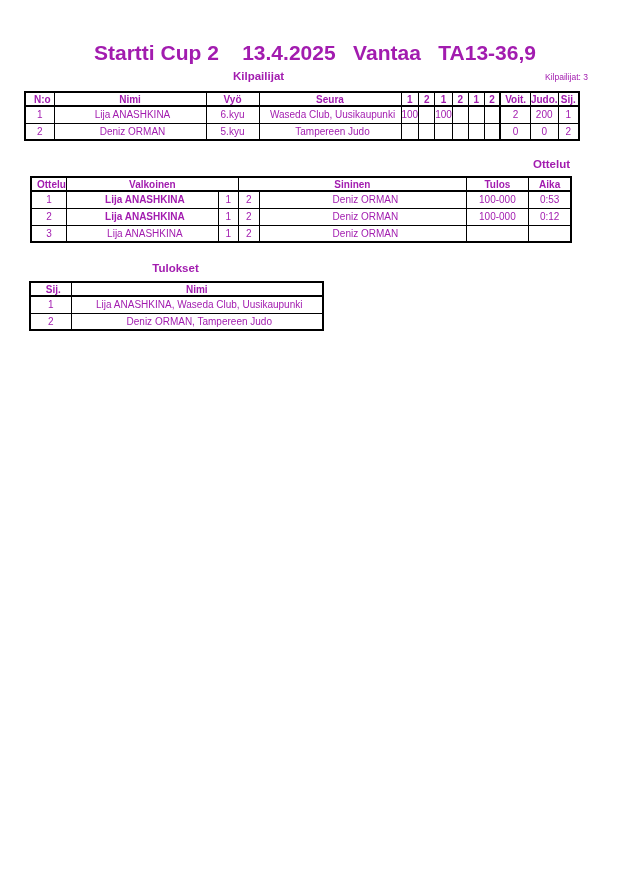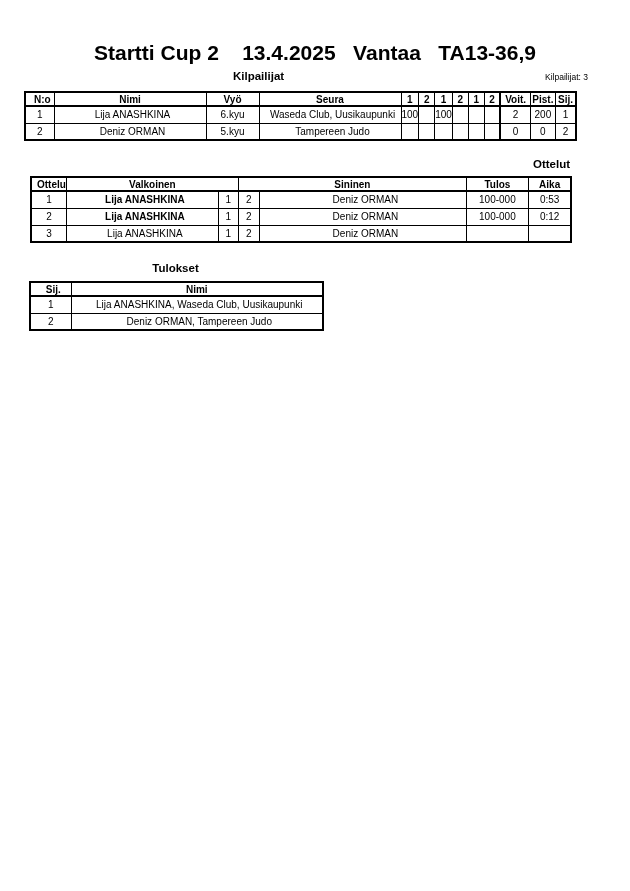--- a/index.html
+++ b/index.html
@@ -2,21 +2,21 @@
 <html><head>
 <meta charset="utf-8">
 <style>
   html, body { margin: 0; padding: 0; background: #e8e8e8; }
   .page {
     position: relative;
     width: 630px;
     height: 891px;
     background: #ffffff;
     font-family: "Liberation Sans", sans-serif;
-    color: #000000;
+    color: #a21caf;
     overflow: hidden;
   }
   .page-title {
     position: absolute;
     top: 41px; left: 0; width: 630px;
     text-align: center;
     font-size: 21px;
     font-weight: bold;
     white-space: pre;
   }
@@ -96,21 +96,21 @@
         <th>Nimi</th>
         <th>Vyö</th>
         <th>Seura</th>
         <th>1</th>
         <th>2</th>
         <th>1</th>
         <th>2</th>
         <th>1</th>
         <th>2</th>
         <th class="thick-left">Voit.</th>
-        <th>Pist.</th>
+        <th>Judo.</th>
         <th>Sij.</th>
       </tr>
     </thead>
     <tbody>
       <tr>
         <td>1</td>
         <td class="al">Lija ANASHKINA</td>
         <td>6.kyu</td>
         <td class="al">Waseda Club, Uusikaupunki</td>
         <td>100</td>

